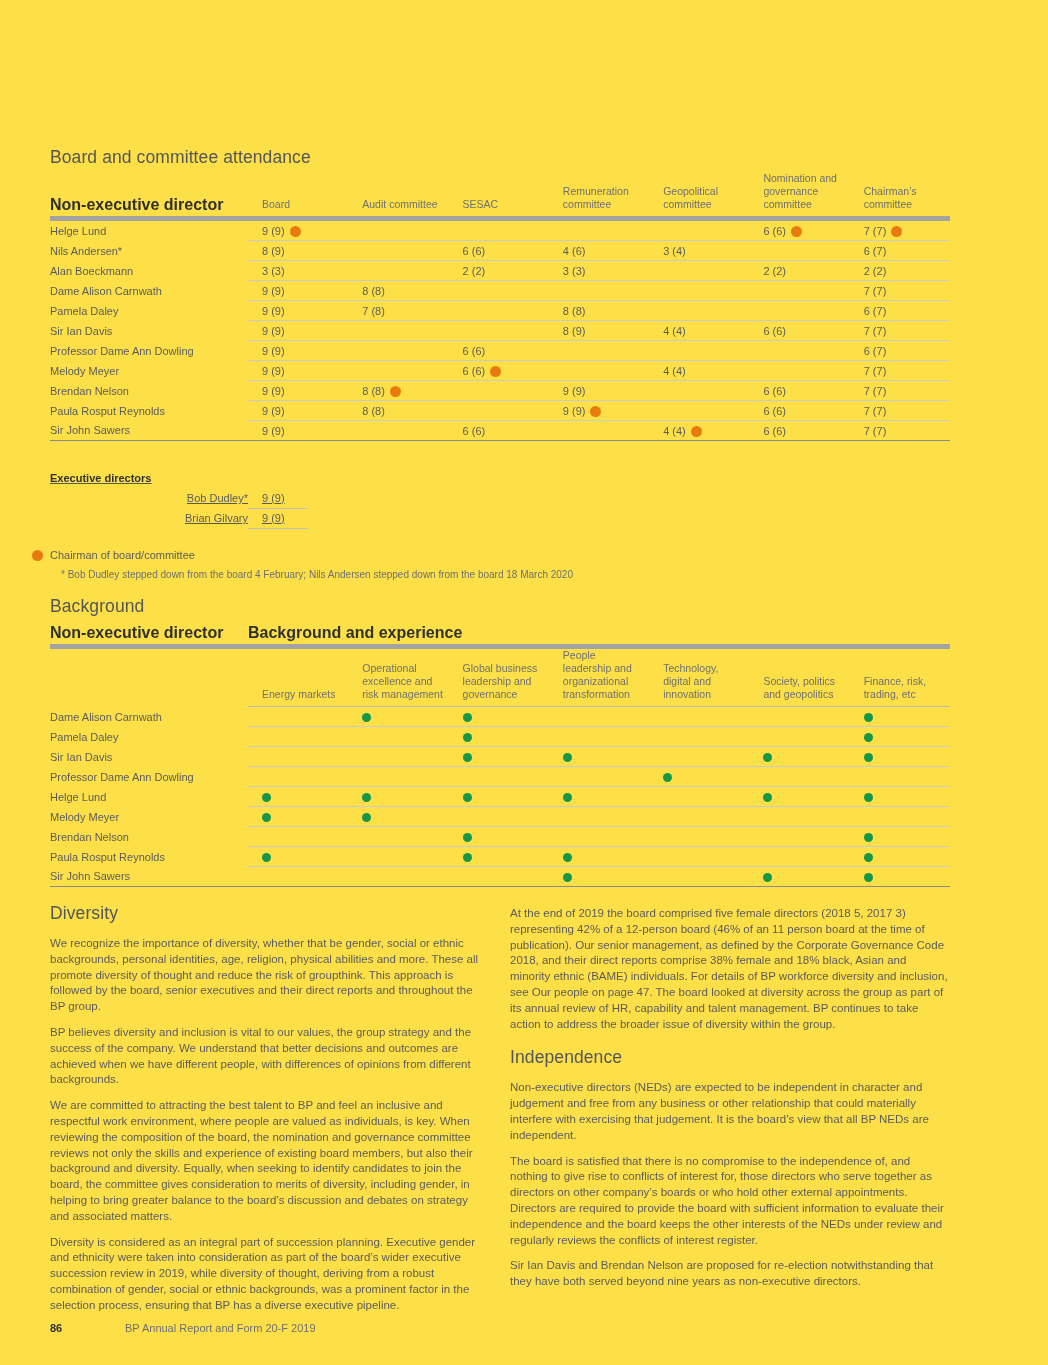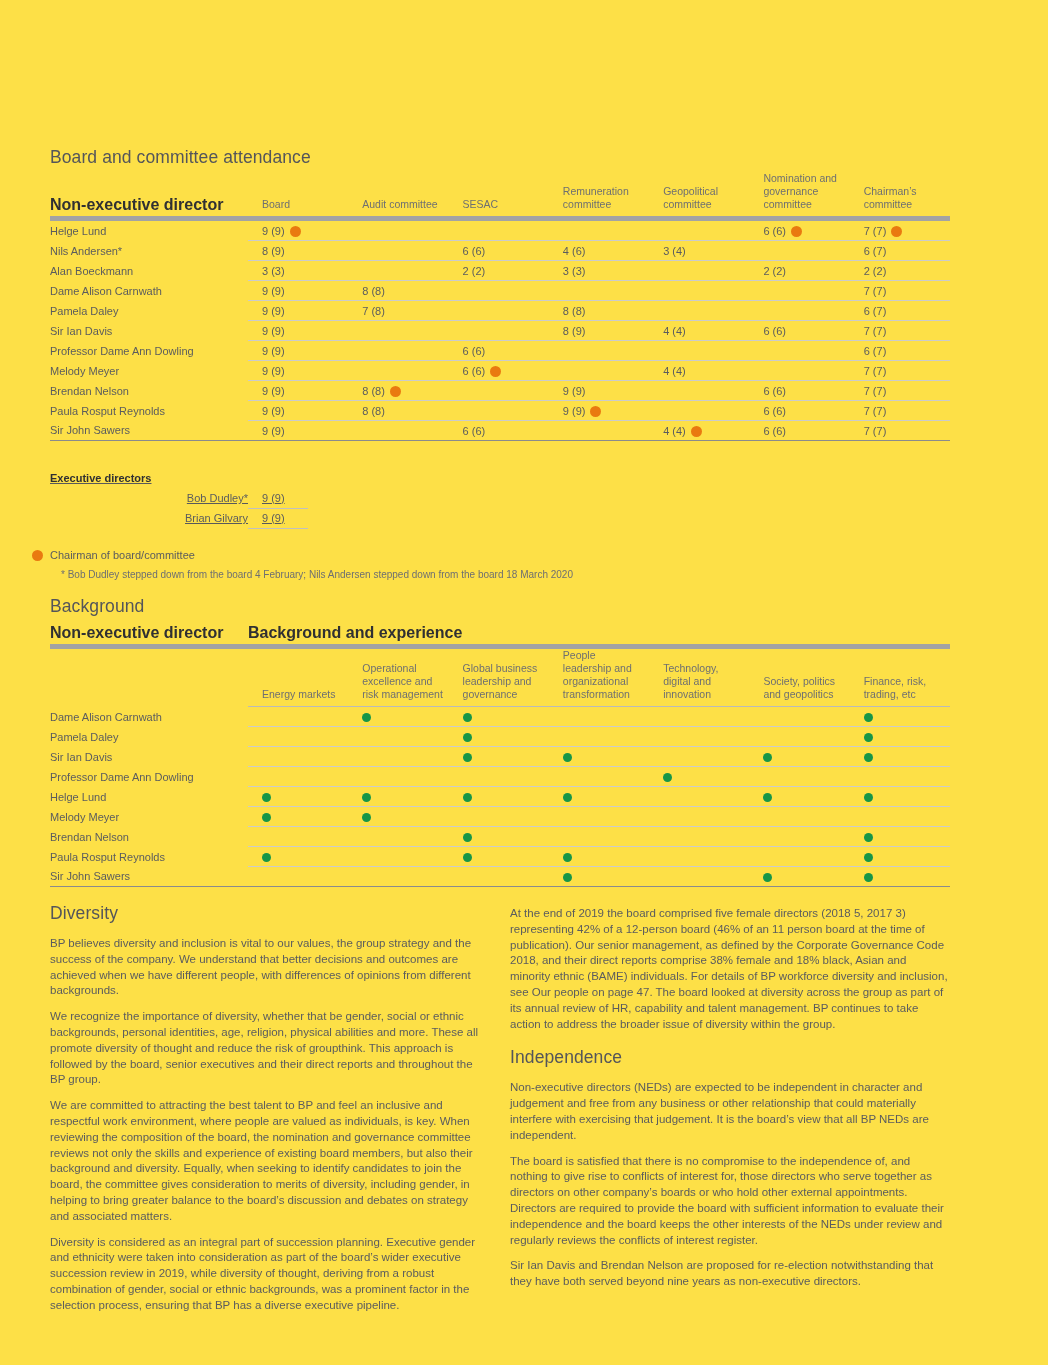--- a/index.html
+++ b/index.html
@@ -342,33 +342,37 @@
             <td><span class="gdot"></span></td>
             <td><span class="gdot"></span></td>
           </tr>
         </tbody>
     </table>
   </div>
 
   <div class="textcol abs" style="left:50px; top:903px; width:440px;">
     <h1 class="section-title">Diversity</h1>
     <div>
+        <p>We recognize the importance of diversity, whether that be gender, social or ethnic backgrounds, personal identities, age, religion, physical abilities and more. These all promote diversity of thought and reduce the risk of groupthink. This approach is followed by the board, senior executives and their direct reports and throughout the BP group.</p>
         <p>BP believes diversity and inclusion is vital to our values, the group strategy and the success of the company. We understand that better decisions and outcomes are achieved when we have different people, with differences of opinions from different backgrounds.</p>
-        <p>We recognize the importance of diversity, whether that be gender, social or ethnic backgrounds, personal identities, age, religion, physical abilities and more. These all promote diversity of thought and reduce the risk of groupthink. This approach is followed by the board, senior executives and their direct reports and throughout the BP group.</p>
         <p>We are committed to attracting the best talent to BP and feel an inclusive and respectful work environment, where people are valued as individuals, is key. When reviewing the composition of the board, the nomination and governance committee reviews not only the skills and experience of existing board members, but also their background and diversity. Equally, when seeking to identify candidates to join the board, the committee gives consideration to merits of diversity, including gender, in helping to bring greater balance to the board’s discussion and debates on strategy and associated matters.</p>
         <p>Diversity is considered as an integral part of succession planning. Executive gender and ethnicity were taken into consideration as part of the board’s wider executive succession review in 2019, while diversity of thought, deriving from a robust combination of gender, social or ethnic backgrounds, was a prominent factor in the selection process, ensuring that BP has a diverse executive pipeline.</p>
       </div>
   </div>
 
   <div class="textcol abs" style="left:510px; top:906px; width:438px;">
     <div>
         <p>At the end of 2019 the board comprised five female directors (2018 5, 2017 3) representing 42% of a 12-person board (46% of an 11 person board at the time of publication). Our senior management, as defined by the Corporate Governance Code 2018, and their direct reports comprise 38% female and 18% black, Asian and minority ethnic (BAME) individuals. For details of BP workforce diversity and inclusion, see Our people on page 47. The board looked at diversity across the group as part of its annual review of HR, capability and talent management. BP continues to take action to address the broader issue of diversity within the group.</p>
       </div>
     <h1 class="section-title h2-gap">Independence</h1>
     <div>
         <p>Non-executive directors (NEDs) are expected to be independent in character and judgement and free from any business or other relationship that could materially interfere with exercising that judgement. It is the board’s view that all BP NEDs are independent.</p>
         <p>The board is satisfied that there is no compromise to the independence of, and nothing to give rise to conflicts of interest for, those directors who serve together as directors on other company’s boards or who hold other external appointments. Directors are required to provide the board with sufficient information to evaluate their independence and the board keeps the other interests of the NEDs under review and regularly reviews the conflicts of interest register.</p>
         <p>Sir Ian Davis and Brendan Nelson are proposed for re-election notwithstanding that they have both served beyond nine years as non-executive directors.</p>
       </div>
   </div>
 
+  <div class="footer">
+    <span class="pageno">86</span>
+    <span class="booktitle">BP Annual Report and Form 20-F 2019</span>
+  </div>
 
 </div>
 
 </body></html>

